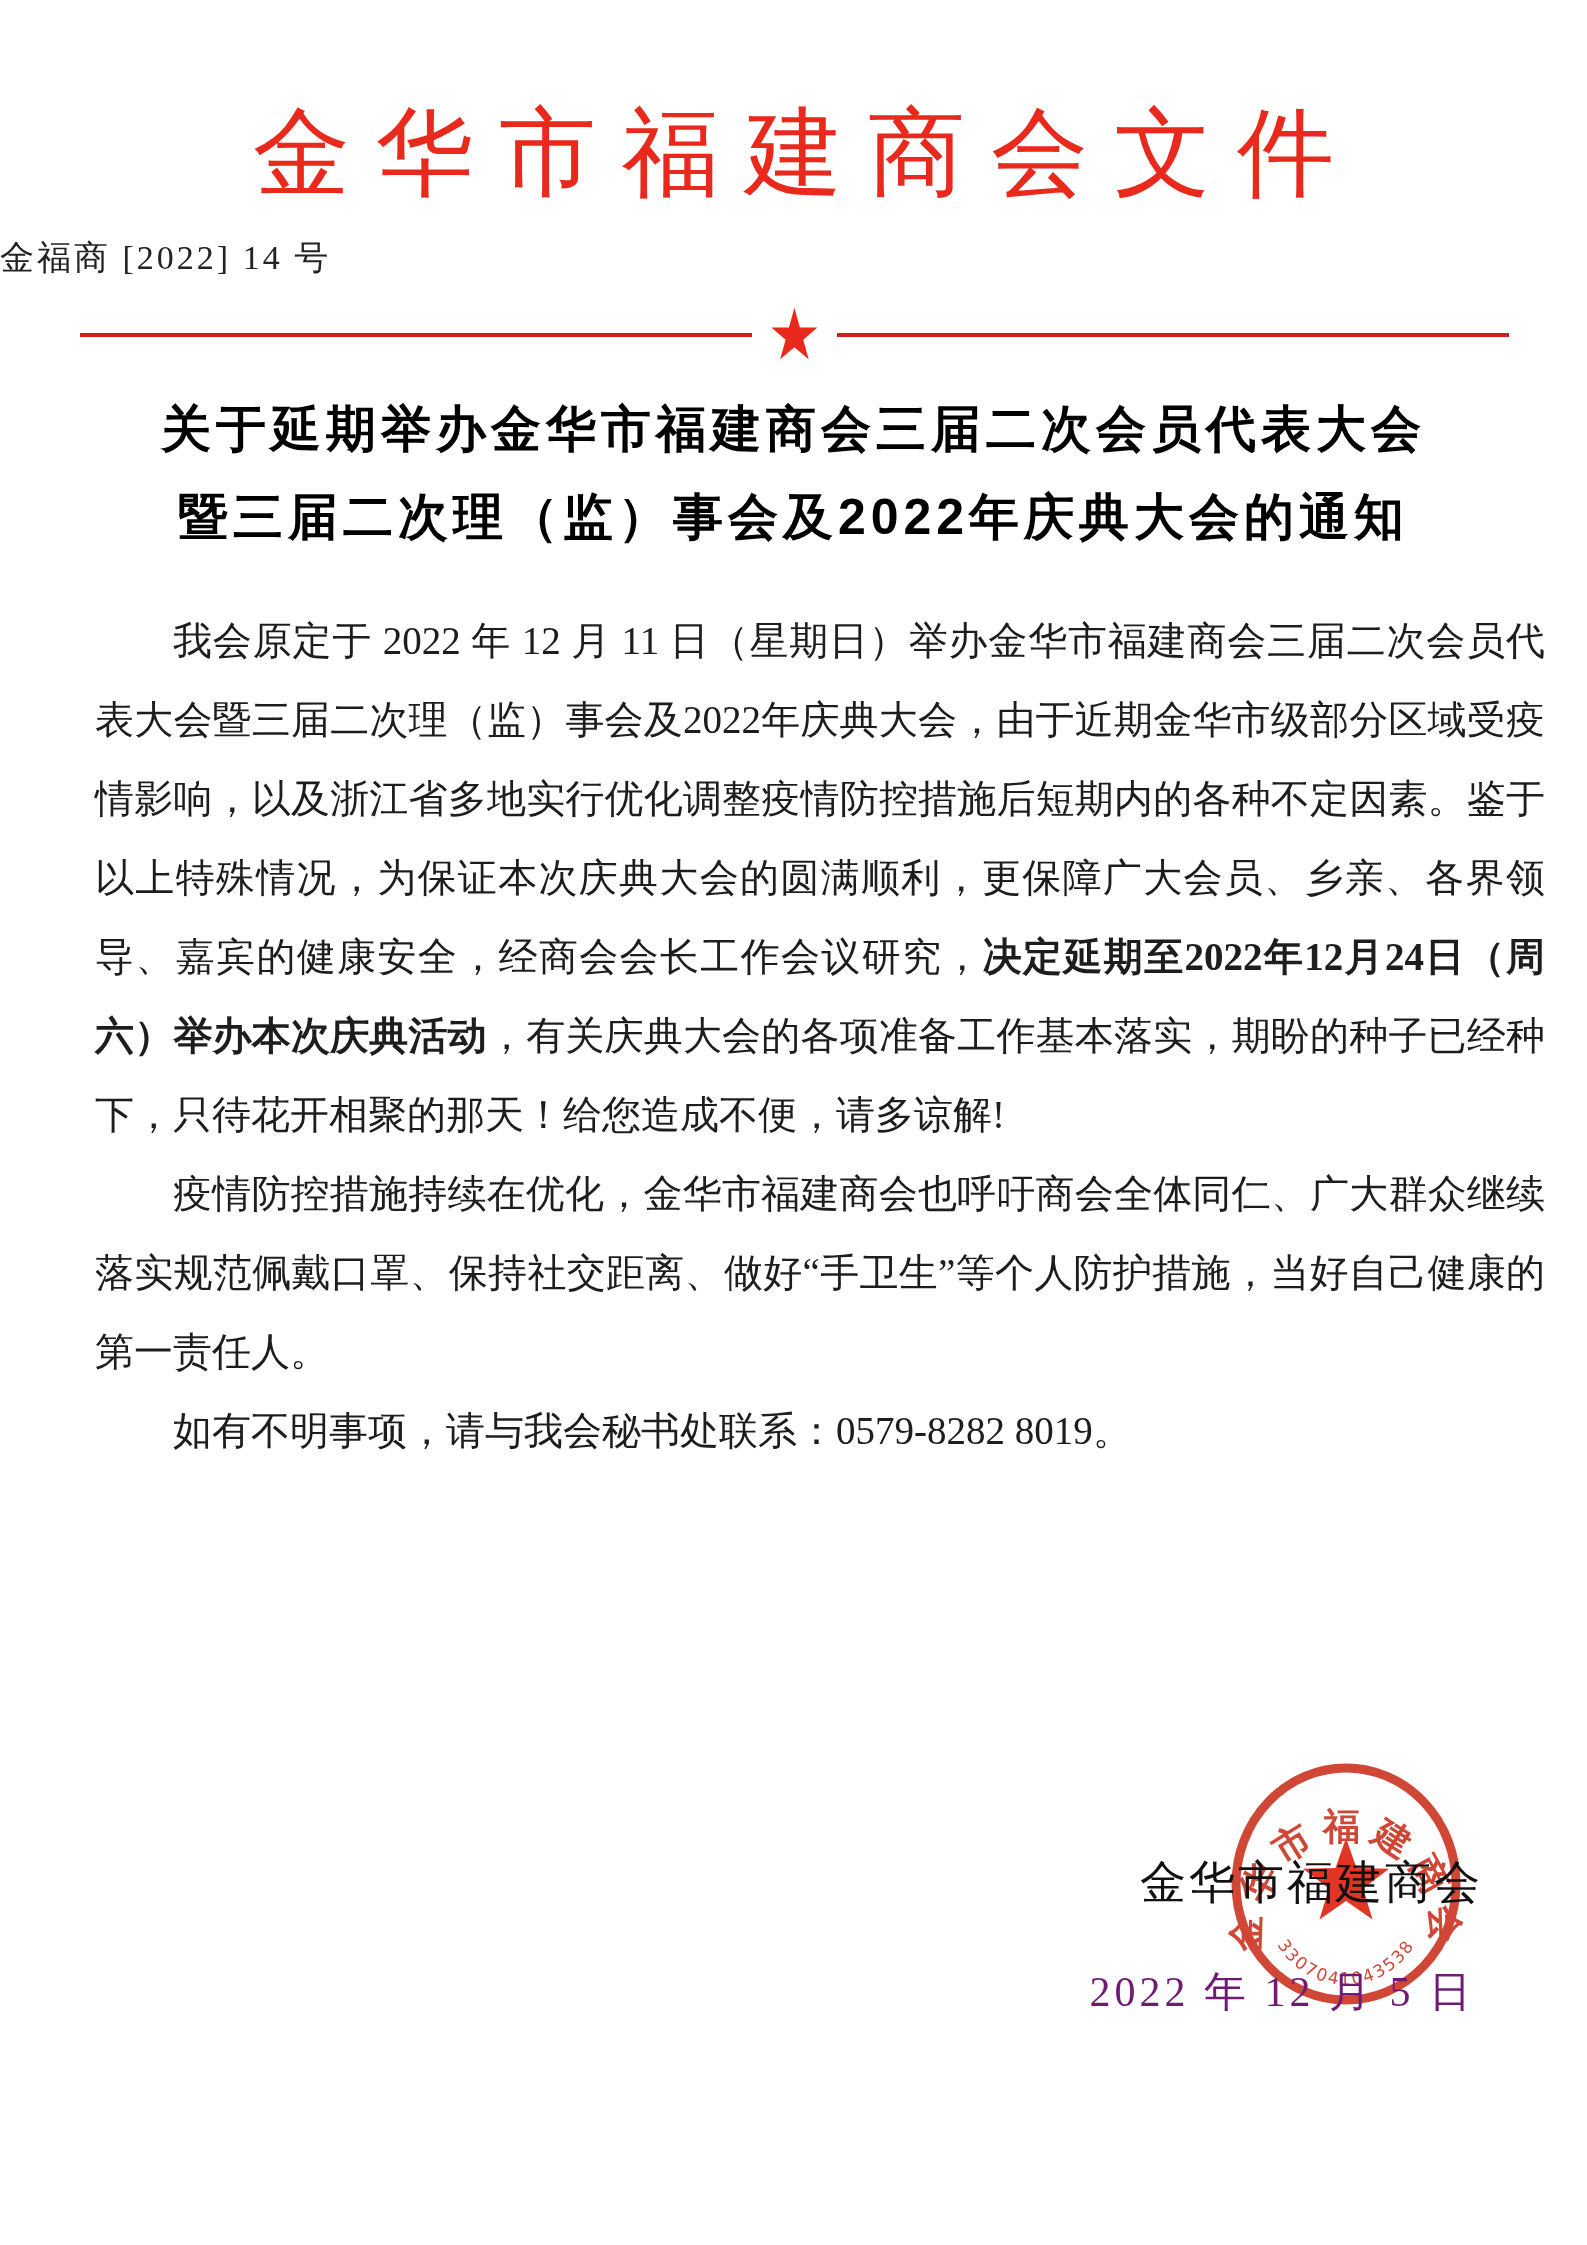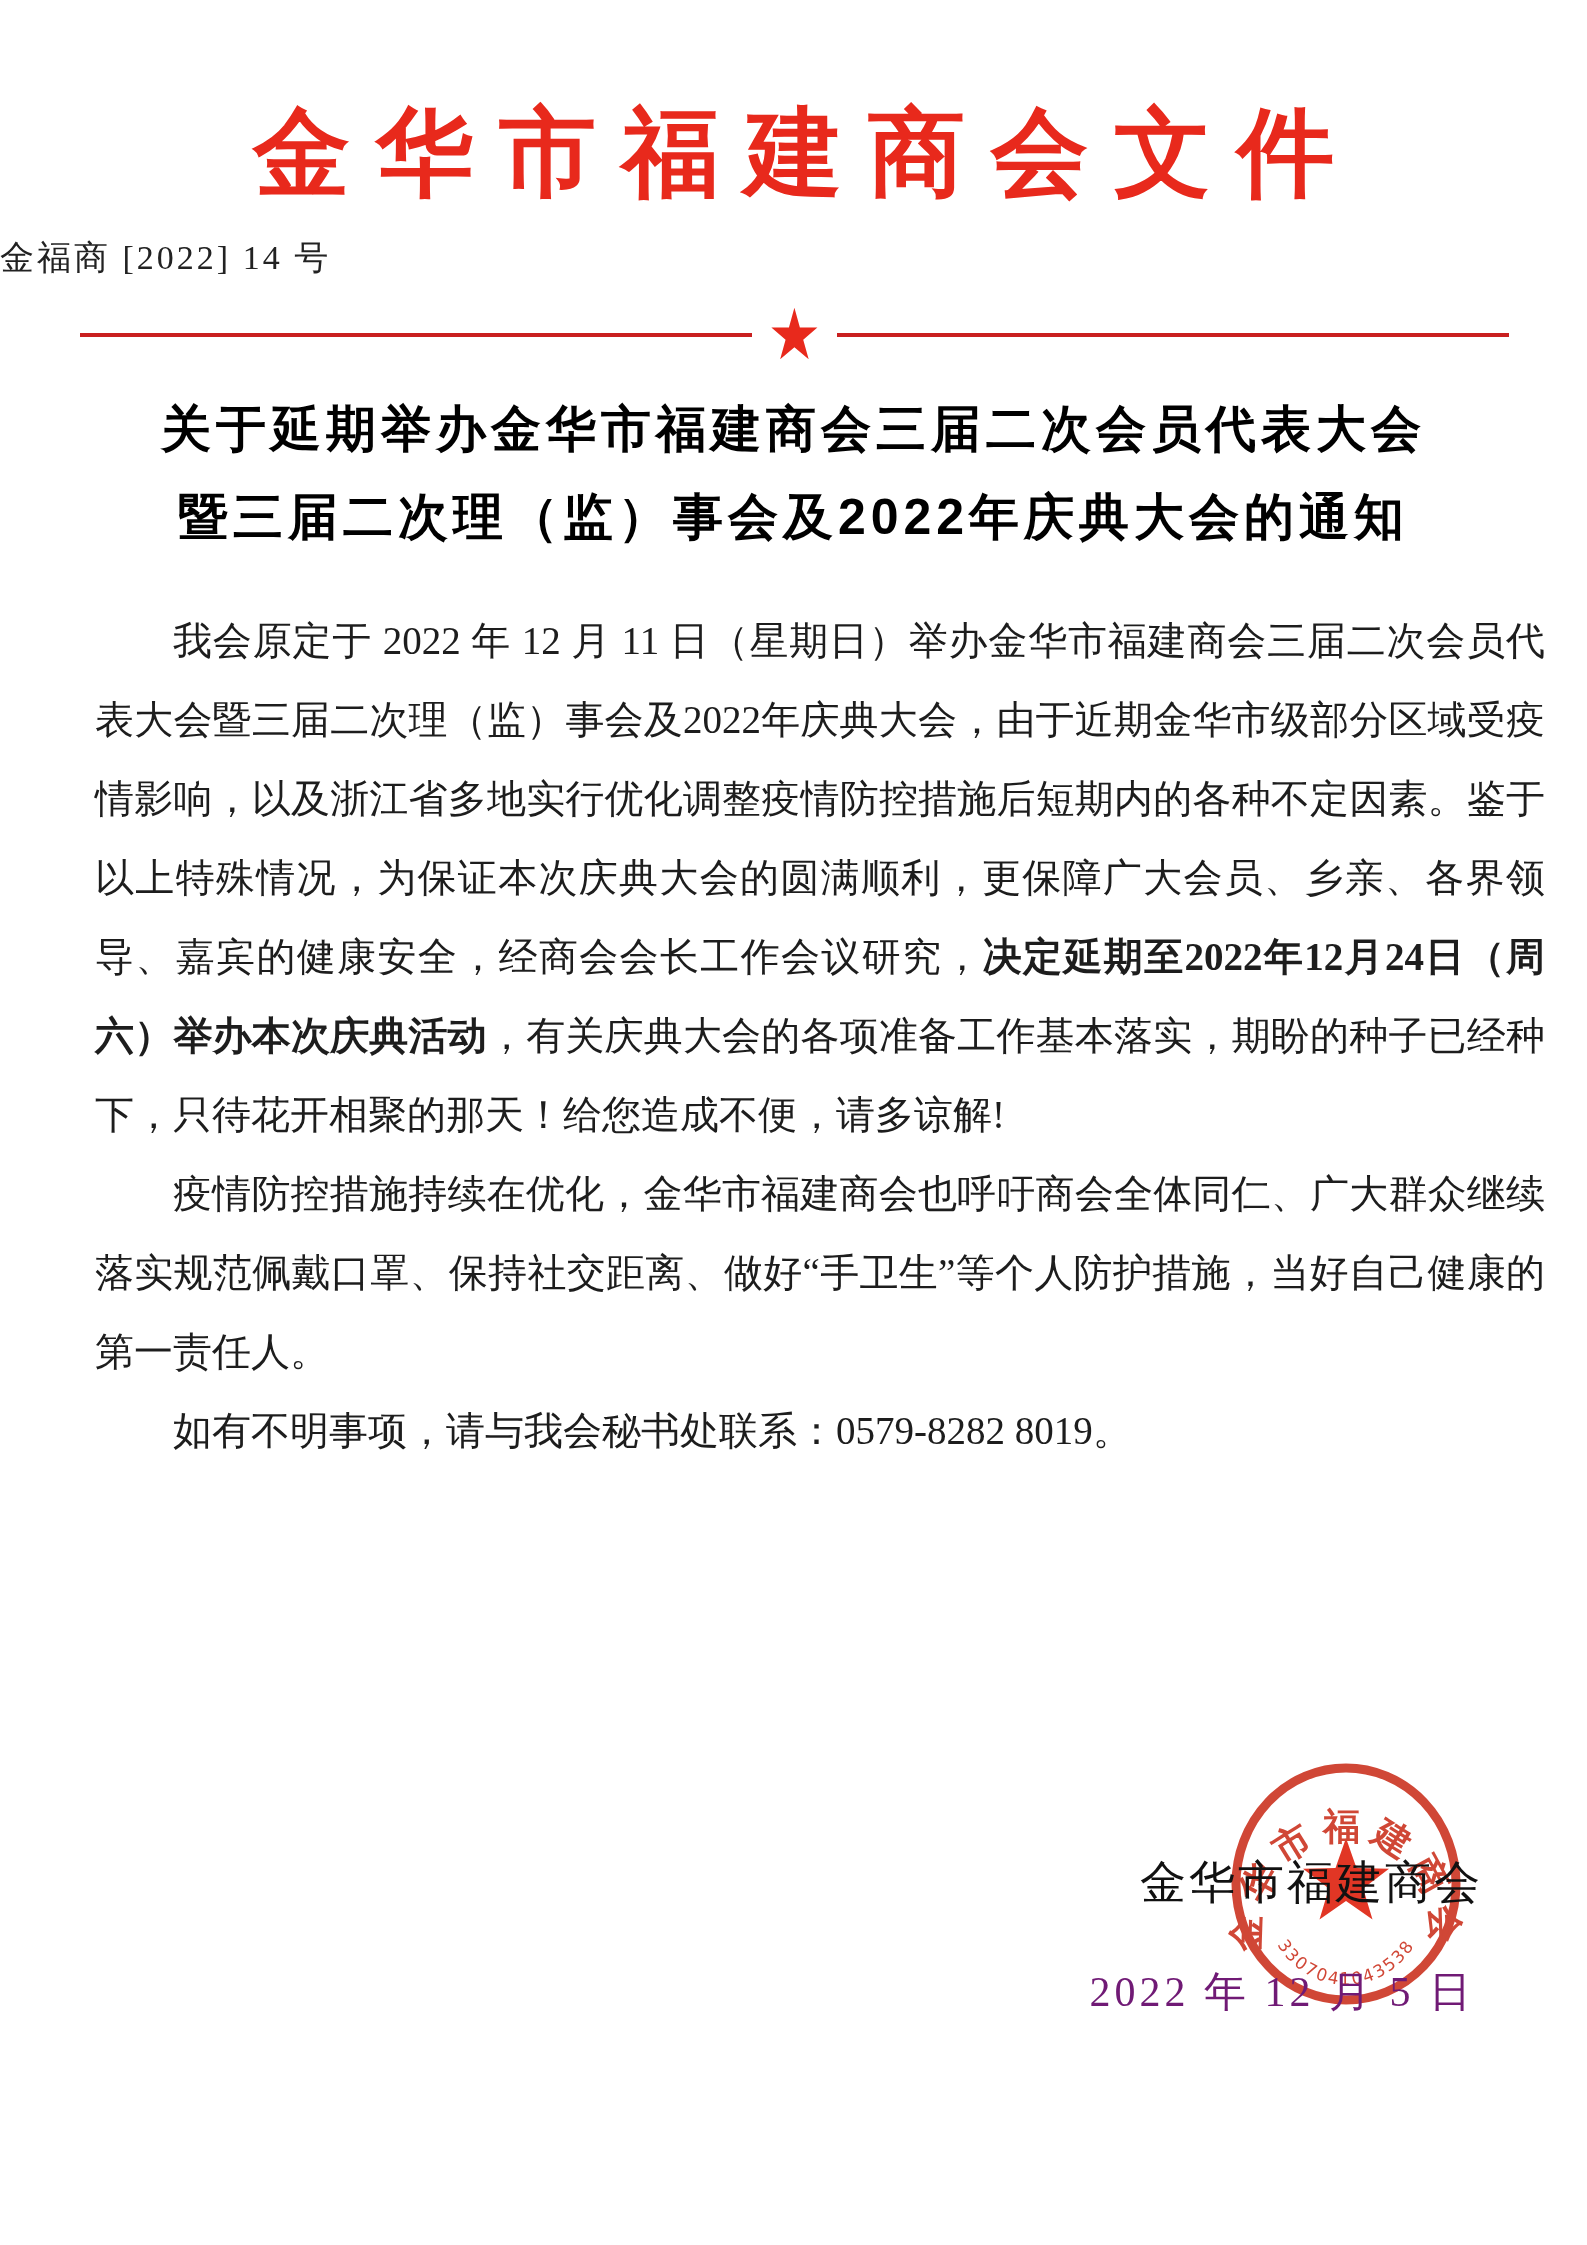--- a/index.html
+++ b/index.html
@@ -9,21 +9,21 @@
     margin:0 auto;
     background:#ffffff;
     overflow:hidden;
     font-family:"Liberation Serif","DejaVu Serif",serif;
     color:#1d1d1d;
   }
   .letterhead {
     padding-top:84px;
     text-align:center;
     color:#e8291c;
-    font-weight:bold;
+    font-weight:normal;
     font-size:97px;
     letter-spacing:26px;
     padding-left:26px; 
     line-height:1.45;
     white-space:nowrap;
   }
   .doc-number {
     margin-top:10px;
     text-align:left;
     font-size:34px;

